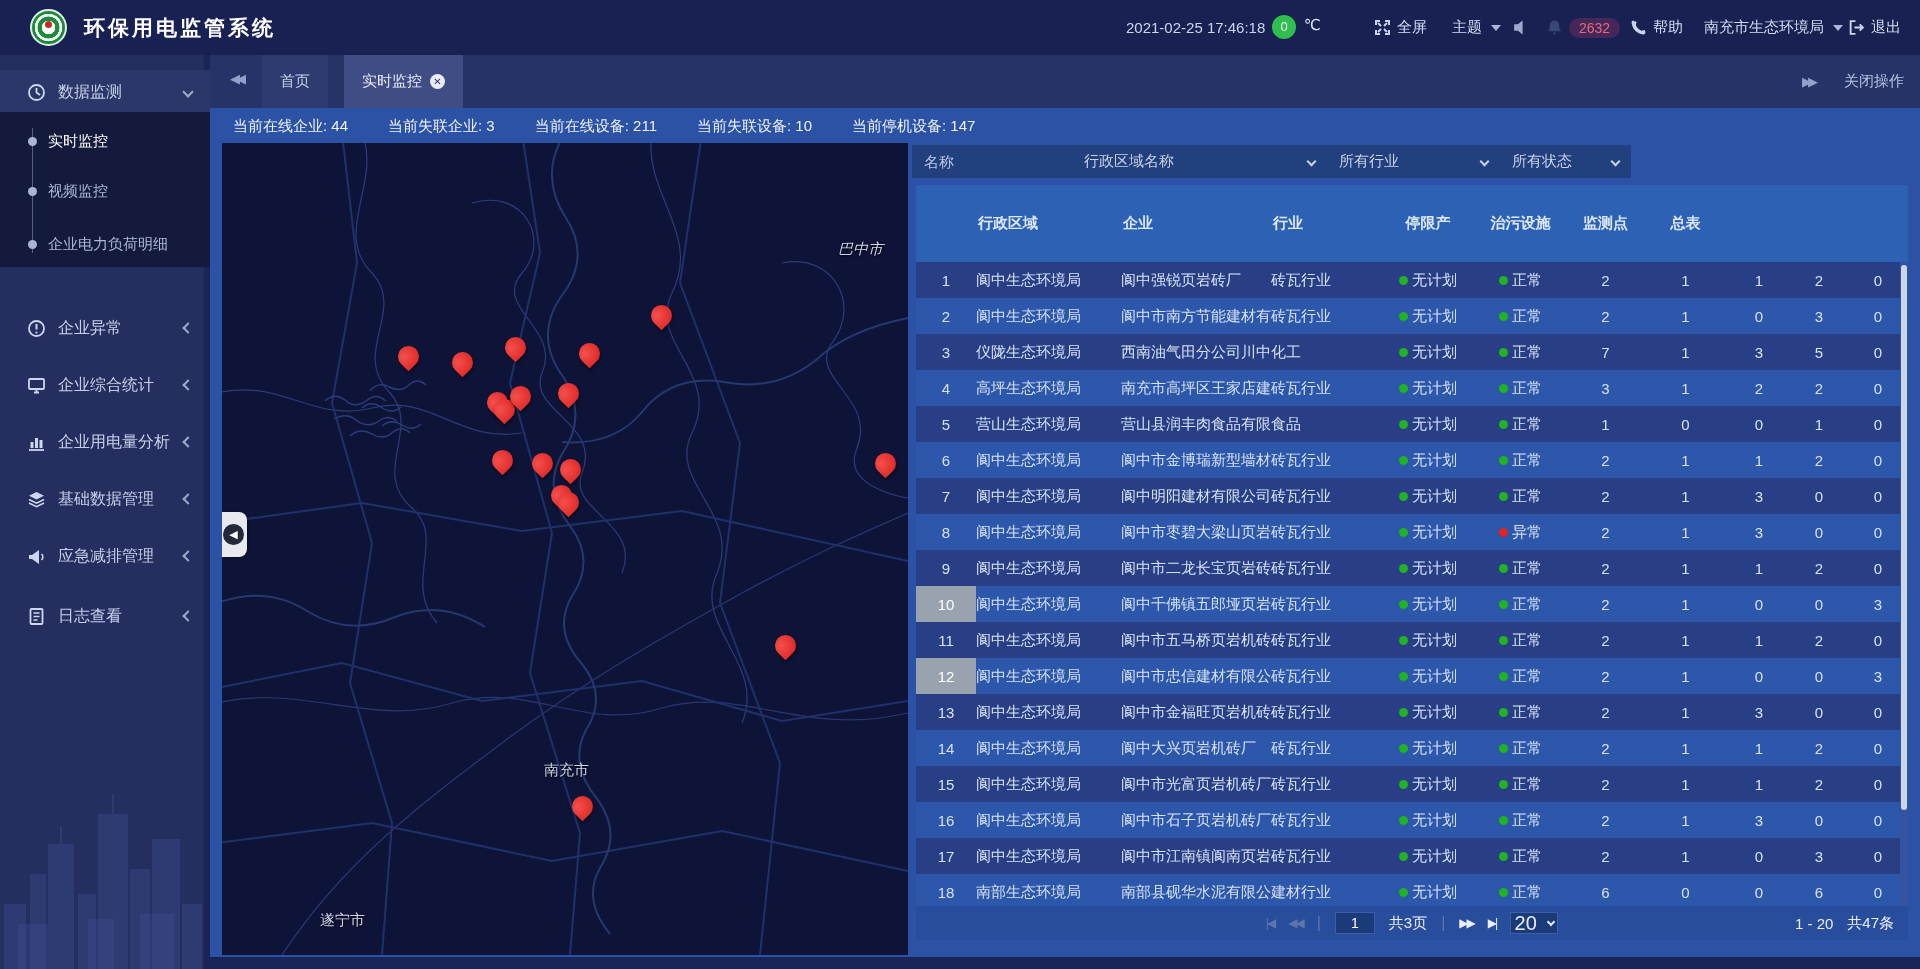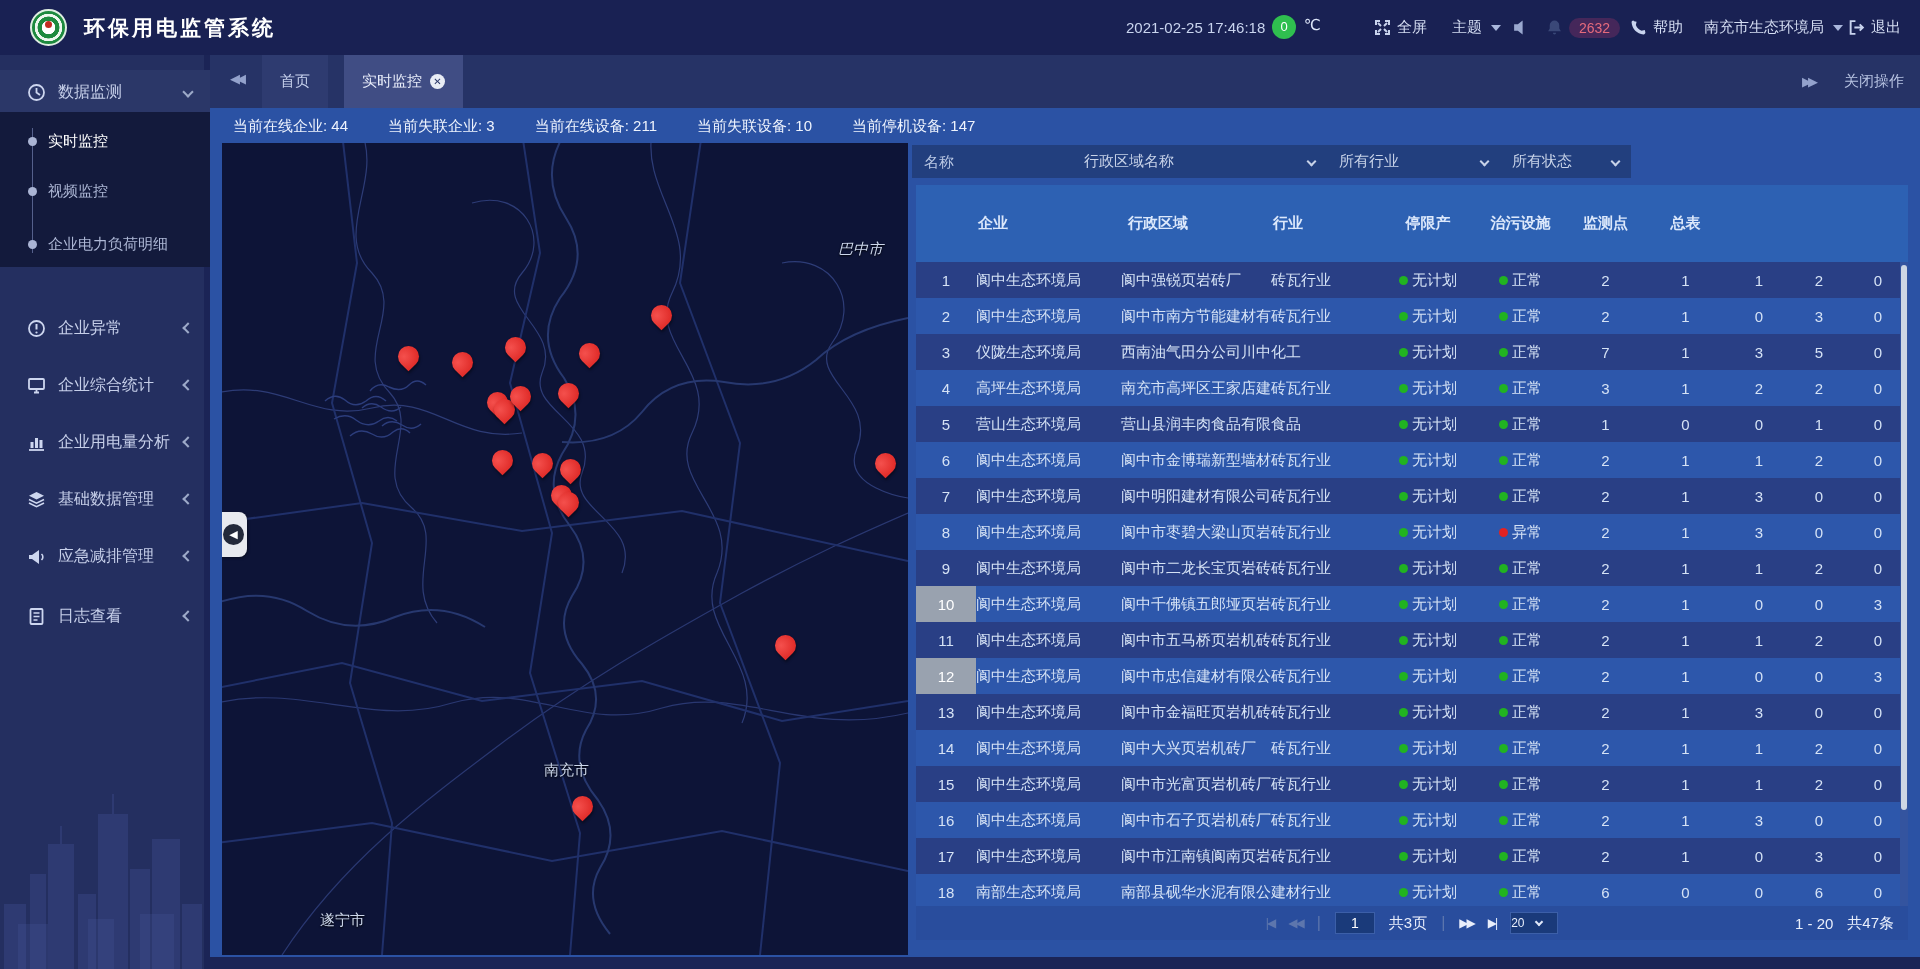--- a/index.html
+++ b/index.html
@@ -108,21 +108,21 @@
   #scrollbar{position:absolute;right:0;top:117px;width:8px;height:644px;background:#34549f;}
   #scrollthumb{position:absolute;left:1px;top:3px;width:6px;height:545px;background:#cdd6e4;border-radius:3px;}
 
   #pager{position:absolute;left:0;top:761px;width:992px;height:34px;background:#294d9d;color:#e8eefb;font-size:15px;}
   #pager-controls{position:absolute;left:0;right:0;top:0;height:34px;display:flex;align-items:center;justify-content:center;gap:14px;}
   .pg-ico{font-size:12px;letter-spacing:-2px;cursor:pointer;}
   .pg-ico.dis{color:#5d76ad;cursor:default;}
   .pg-sep{color:#5d76ad;font-size:16px;}
   #pg-input{width:40px;height:22px;background:#1a3a7a;border:1px solid #3c5fa8;color:#fff;text-align:center;font-size:14px;}
   #pg-size{width:48px;height:22px;background:#1a3a7a;border:1px solid #3c5fa8;display:flex;align-items:center;
-    gap:11px;font-size:12px;cursor:pointer;}
+    justify-content:center;gap:11px;font-size:20px;cursor:pointer;}
   #pg-size .chev{width:6px;height:6px;border-color:#dfe7f8;margin-top:-3px;}
   #pg-range{position:absolute;right:14px;top:0;height:34px;display:flex;align-items:center;gap:14px;}
 
   #bottom-strip{position:absolute;left:0;top:902px;width:1710px;height:12px;background:#1b2456;}
 </style>
 </head>
 <body>
 
 <div id="header">
   <div id="logo"></div>
@@ -379,22 +379,22 @@
         <span class="chev down"></span>
       </div>
       <div id="f-status" class="fbox">
         <span>所有状态</span>
         <span class="chev down"></span>
       </div>
     </div>
 
     <div id="thead">
       <div class="hc c-idx"></div>
+      <div class="hc c-region left">行政区域</div>
       <div class="hc c-company left">企业</div>
-      <div class="hc c-region left">行政区域</div>
       <div class="hc c-industry left">行业</div>
       <div class="hc c-limit">停限产</div>
       <div class="hc c-facility">治污设施</div>
       <div class="hc c-points">监测点</div>
       <div class="hc c-meters">总表</div>
     </div>
 
     <div id="rows">
         <div class="trow odd">
           <div class="tc c-idx">1</div>

